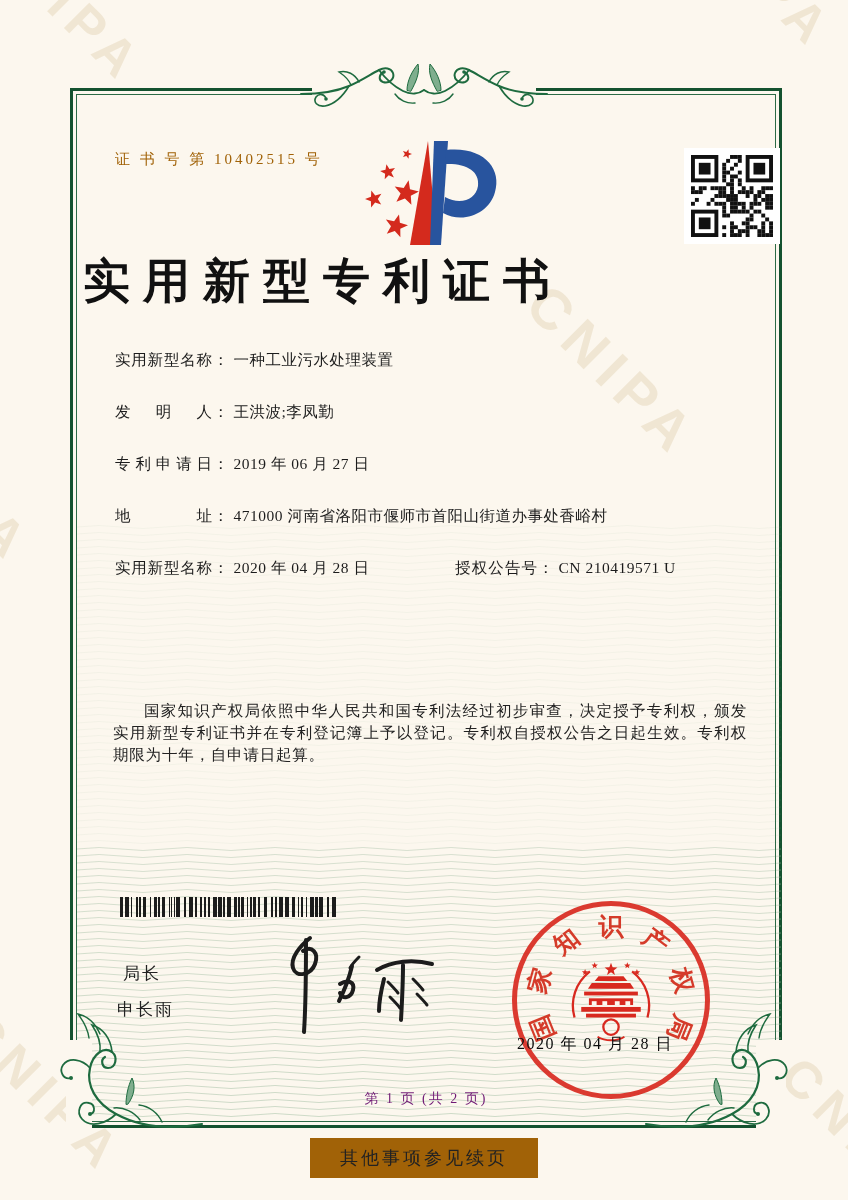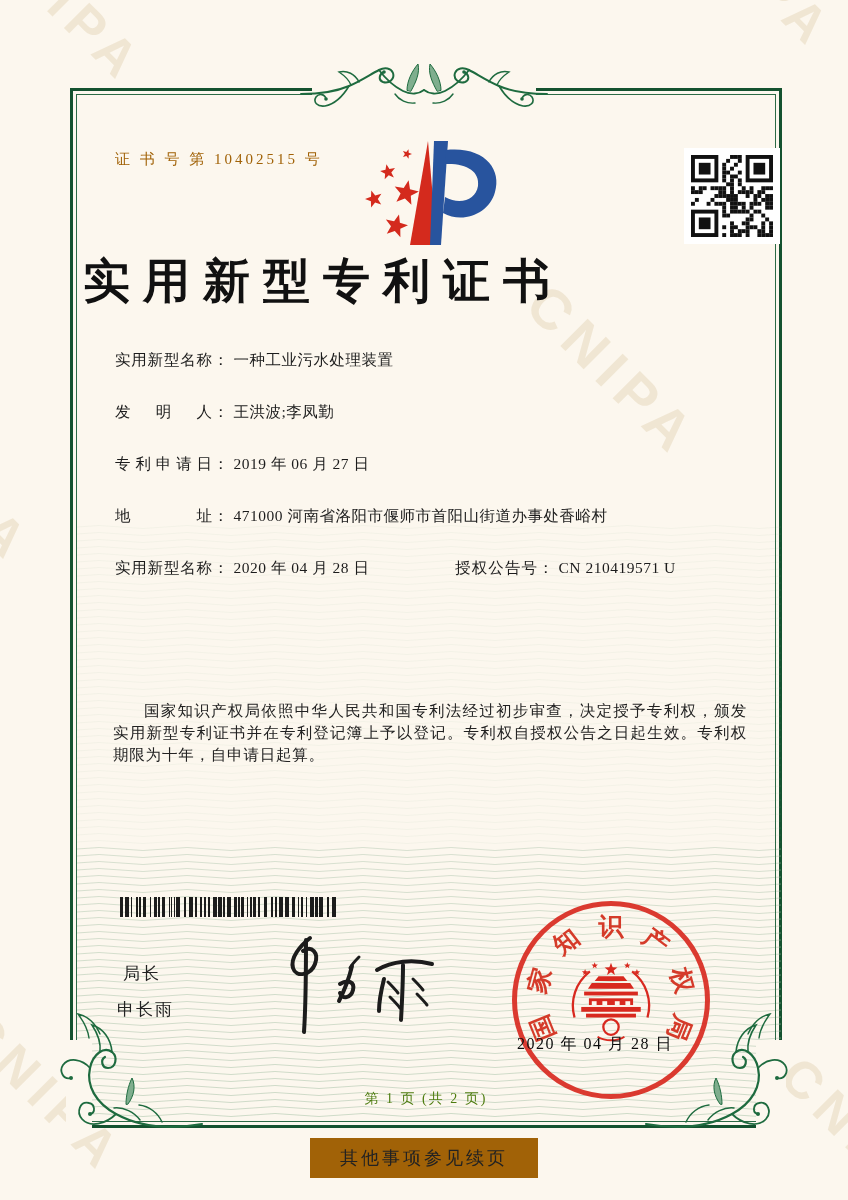--- a/index.html
+++ b/index.html
@@ -96,21 +96,21 @@
     font-family:"Liberation Serif","DejaVu Serif",serif;
   }
   .seal-emblem { position:absolute; left:50%; top:53%; transform:translate(-50%,-50%); }
   .seal-date {
     position:absolute; left:517px; top:1034px; z-index:7;
     font-size:16px; color:#0c0c0c; letter-spacing:1.5px;
   }
   
   .page-indicator {
     position:absolute; left:70px; top:1090px; width:712px; z-index:5;
-    text-align:center; font-size:14px; letter-spacing:2px; color:#4d7c0f;
+    text-align:center; font-size:14px; letter-spacing:2px; color:#701a75;
   }
   .footer-note {
     position:absolute; left:50%; top:1138px; transform:translateX(-50%);
     background:#a16207; padding:8px 30px; z-index:5;
     font-size:18px; letter-spacing:3px; color:#222;
   }
 </style>
 </head>
 <body>
 

